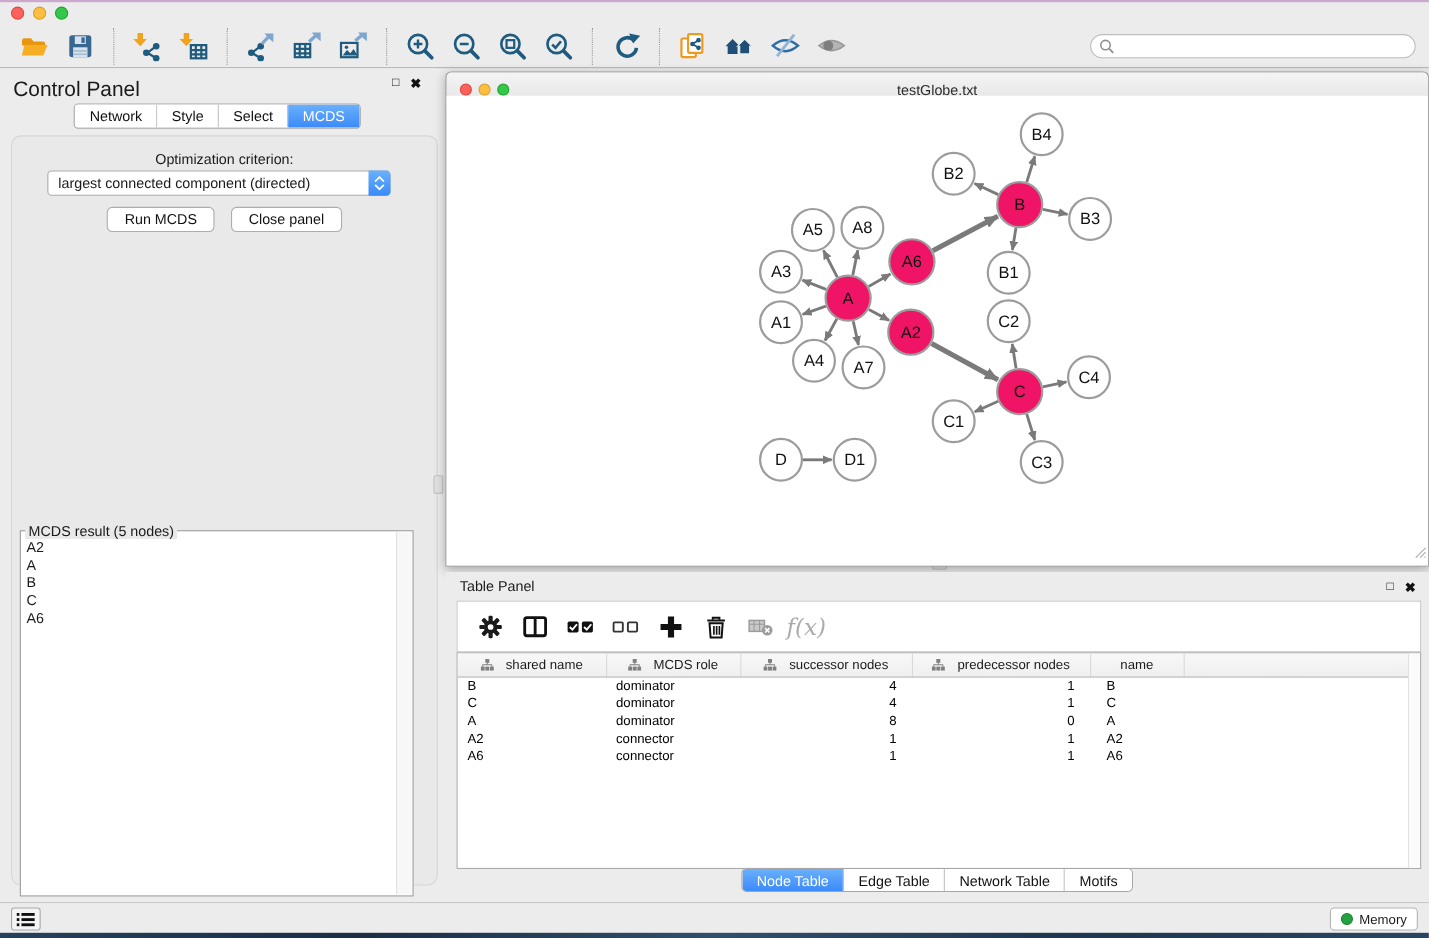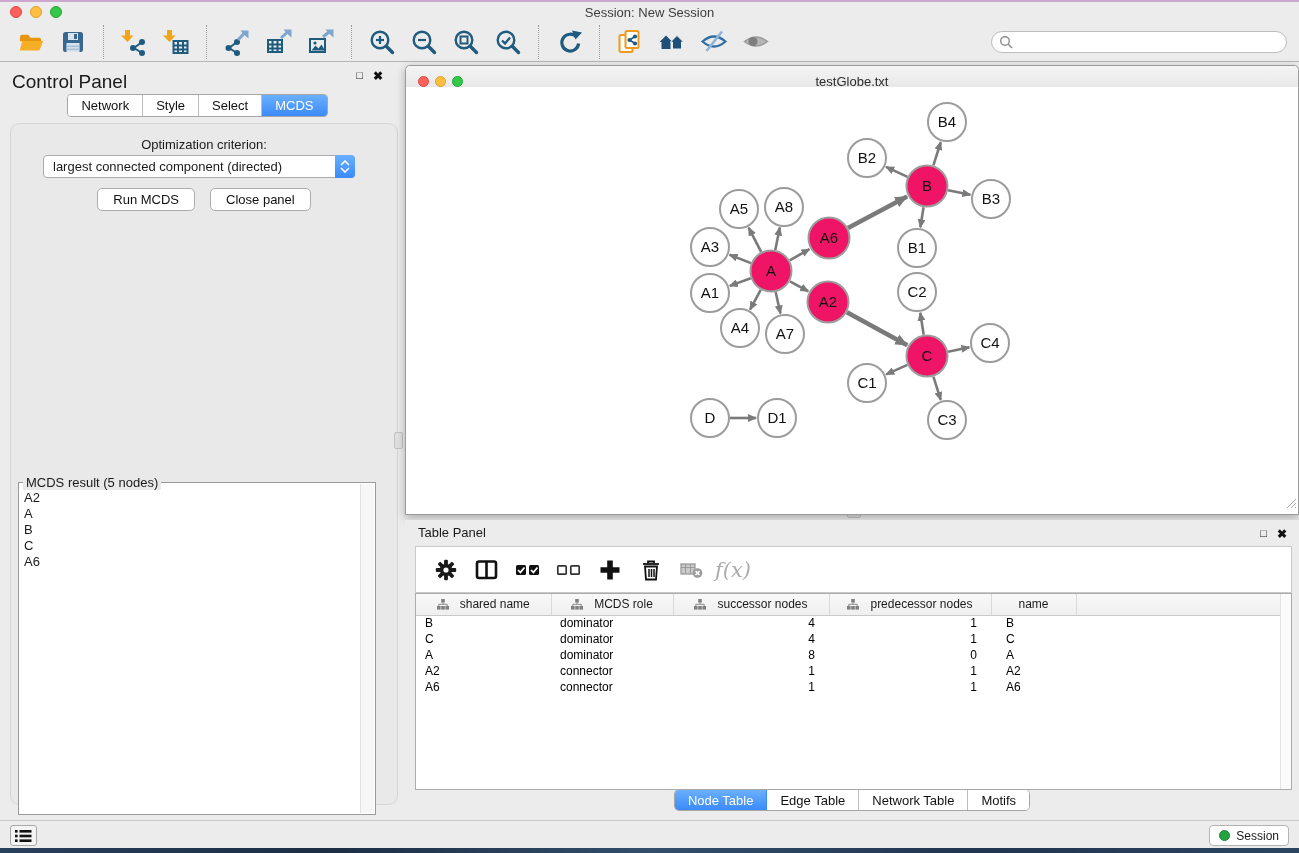--- a/index.html
+++ b/index.html
@@ -90,21 +90,20 @@
 <body>
 
 <div class="desktop-top"></div>
 
 <div class="titlebar">
   <div class="lights">
     <span class="light red"></span>
     <span class="light yellow"></span>
     <span class="light green"></span>
   </div>
-  <div class="win-title">Session: New Session</div>
 </div>
 
 <div class="main-toolbar">
   <span class="tbi">
     <svg width="28" height="28">
         <path d="M3 9 q0-2.2 2.2-2.2 h6 l2.4 3 h8.5 q2 0 2 2 v1.5 H3 z" fill="#E8950F"></path>
         <path d="M5.2 13 h21 l-3.8 9.5 H2.8 z" fill="#F6AE24"></path>
       </svg>
   </span>
   <span class="tbi">
@@ -615,16 +614,16 @@
           <rect x="4.5" y="1" width="12" height="2.6"></rect>
           <rect x="0" y="5.7" width="2.6" height="2.6"></rect>
           <rect x="4.5" y="5.7" width="12" height="2.6"></rect>
           <rect x="0" y="10.4" width="2.6" height="2.6"></rect>
           <rect x="4.5" y="10.4" width="12" height="2.6"></rect>
         </g>
       </svg>
   </span>
   <span class="memory-btn">
     <span class="memory-dot"></span>
-    <span>Session</span>
+    <span>Memory</span>
   </span>
 </div>
 <div class="desktop-bottom"></div>
 
 </body></html>

